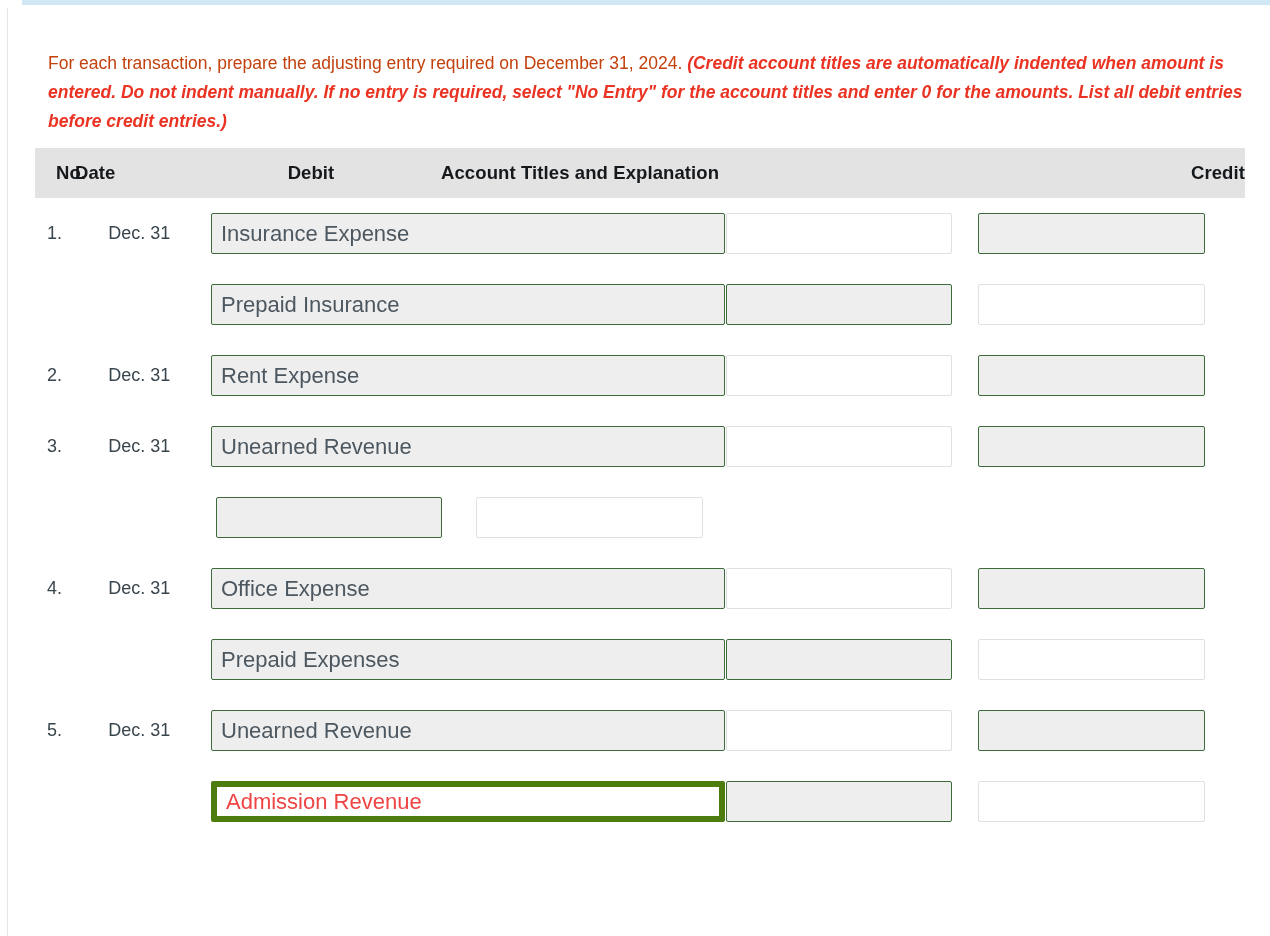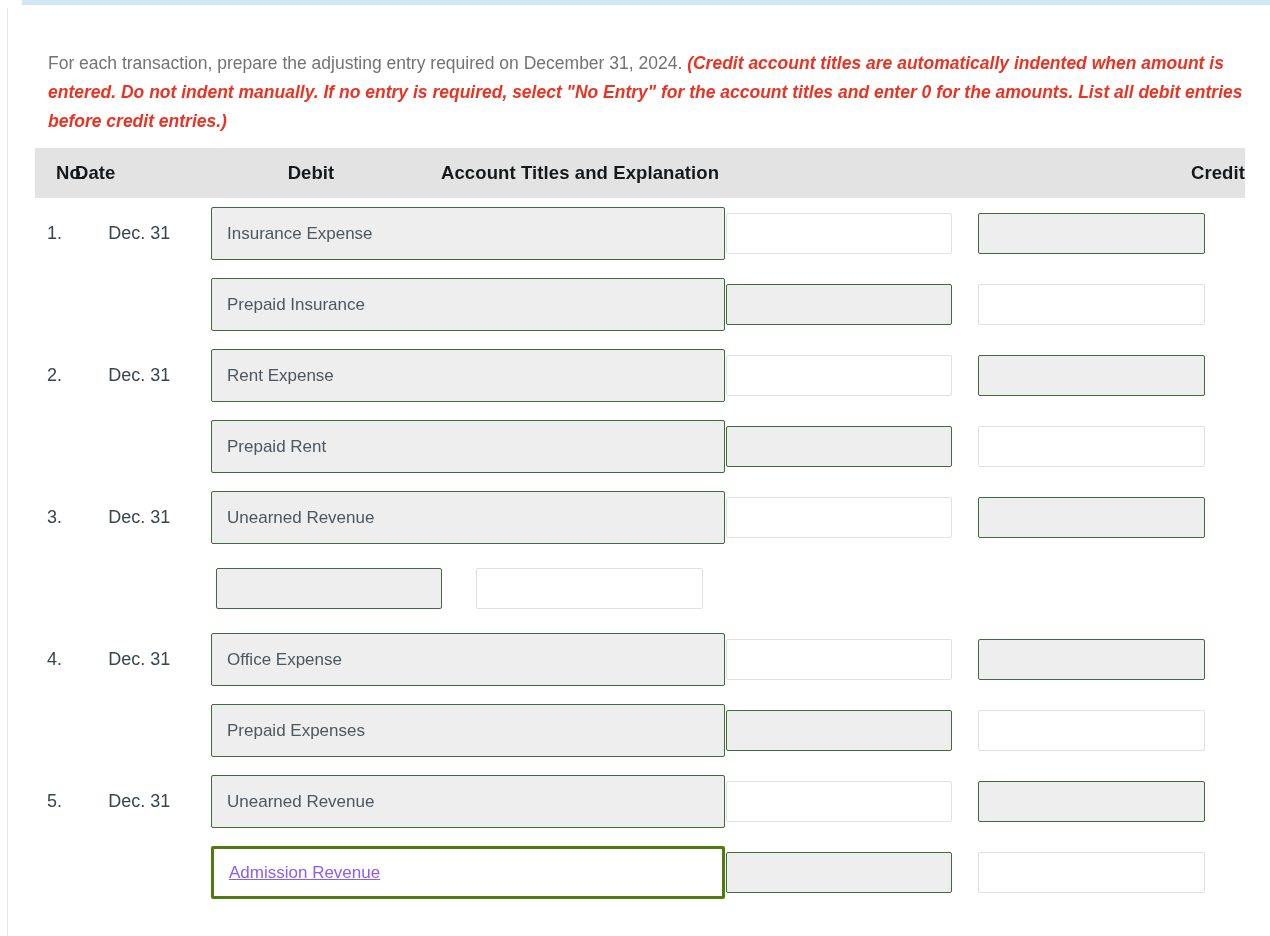--- a/index.html
+++ b/index.html
@@ -49,21 +49,21 @@
     left: 48px;
     top: 31px;
     width: 1200px;
     font-size: 17.5px;
     line-height: 29px;
     color: #34434c;
     font-weight: 400;
   }
   .instructions .lead {
     font-weight: 400;
-    color: #737373;
+    color: #c2410c;
     text-align: center;
   }
   .instructions .note {
     color: #ea3323;
     font-style: italic;
     font-weight: 700;
   }
 
   
   .journal-table {
@@ -110,36 +110,35 @@
   .cell-no   { width: 40px;  padding-left: 12px; box-sizing: border-box; }
   .cell-date { width: 106px; box-sizing: border-box; margin-left: 34px; }
 
   .cell-account { width: 528px; box-sizing: border-box; }
   .cell-debit   { width: 260px; box-sizing: border-box; }
   .cell-credit  { width: 276px; box-sizing: border-box; }
 
   
   .acct-box {
     width: 514px;
-    height: 53px;
+    height: 41px;
     box-sizing: border-box;
     border: 1px solid #3d6b3c;
     background: #eeeeee;
     border-radius: 2px;
     display: flex;
     align-items: center;
-    padding-left: 15px;
-    font-size: 17px;
+    padding-left: 9px;
+    font-size: 22px;
     color: #4c5760;
   }
   .acct-box.plain {
-    border: 3px solid #4d7c0f;
+    border: 6px solid #4d7c0f;
     background: #ffffff;
-    color: #8b5cf6;
-    text-decoration: underline;
+    color: #ef4444;
   }
 
   
   .amt-box {
     height: 41px;
     box-sizing: border-box;
     border-radius: 2px;
   }
   .amt-box.enabled {
     border: 1px solid #3d6b3c;
@@ -211,105 +210,92 @@
             <div class="cell-account">
               <div class="acct-box">Rent Expense</div>
             </div>
             <div class="cell-debit">
               <div class="amt-box disabled"></div>
             </div>
             <div class="cell-credit">
               <div class="amt-box enabled"></div>
             </div>
           </div>
+        </div>
+        <div class="txn-group">
+          <div class="entry-line">
+            <div class="cell-no">3.</div>
+            <div class="cell-date">Dec. 31</div>
+            <div class="cell-account">
+              <div class="acct-box">Unearned Revenue</div>
+            </div>
+            <div class="cell-debit">
+              <div class="amt-box disabled"></div>
+            </div>
+            <div class="cell-credit">
+              <div class="amt-box enabled"></div>
+            </div>
+          </div>
           <div class="entry-line">
             <div class="cell-no"></div>
             <div class="cell-date"></div>
-            <div class="cell-account">
-              <div class="acct-box">Prepaid Rent</div>
-            </div>
-            <div class="cell-debit">
-              <div class="amt-box enabled"></div>
-            </div>
-            <div class="cell-credit">
-              <div class="amt-box disabled"></div>
-            </div>
-          </div>
-        </div>
-        <div class="txn-group">
-          <div class="entry-line">
-            <div class="cell-no">3.</div>
-            <div class="cell-date">Dec. 31</div>
-            <div class="cell-account">
-              <div class="acct-box">Unearned Revenue</div>
+            <div class="cell-debit">
+              <div class="amt-box enabled"></div>
+            </div>
+            <div class="cell-credit">
+              <div class="amt-box disabled"></div>
+            </div>
+          </div>
+        </div>
+        <div class="txn-group">
+          <div class="entry-line">
+            <div class="cell-no">4.</div>
+            <div class="cell-date">Dec. 31</div>
+            <div class="cell-account">
+              <div class="acct-box">Office Expense</div>
             </div>
             <div class="cell-debit">
               <div class="amt-box disabled"></div>
             </div>
             <div class="cell-credit">
               <div class="amt-box enabled"></div>
             </div>
           </div>
           <div class="entry-line">
             <div class="cell-no"></div>
             <div class="cell-date"></div>
-            <div class="cell-debit">
-              <div class="amt-box enabled"></div>
-            </div>
-            <div class="cell-credit">
-              <div class="amt-box disabled"></div>
-            </div>
-          </div>
-        </div>
-        <div class="txn-group">
-          <div class="entry-line">
-            <div class="cell-no">4.</div>
-            <div class="cell-date">Dec. 31</div>
-            <div class="cell-account">
-              <div class="acct-box">Office Expense</div>
+            <div class="cell-account">
+              <div class="acct-box">Prepaid Expenses</div>
+            </div>
+            <div class="cell-debit">
+              <div class="amt-box enabled"></div>
+            </div>
+            <div class="cell-credit">
+              <div class="amt-box disabled"></div>
+            </div>
+          </div>
+        </div>
+        <div class="txn-group">
+          <div class="entry-line">
+            <div class="cell-no">5.</div>
+            <div class="cell-date">Dec. 31</div>
+            <div class="cell-account">
+              <div class="acct-box">Unearned Revenue</div>
             </div>
             <div class="cell-debit">
               <div class="amt-box disabled"></div>
             </div>
             <div class="cell-credit">
               <div class="amt-box enabled"></div>
             </div>
           </div>
           <div class="entry-line">
             <div class="cell-no"></div>
             <div class="cell-date"></div>
             <div class="cell-account">
-              <div class="acct-box">Prepaid Expenses</div>
-            </div>
-            <div class="cell-debit">
-              <div class="amt-box enabled"></div>
-            </div>
-            <div class="cell-credit">
-              <div class="amt-box disabled"></div>
-            </div>
-          </div>
-        </div>
-        <div class="txn-group">
-          <div class="entry-line">
-            <div class="cell-no">5.</div>
-            <div class="cell-date">Dec. 31</div>
-            <div class="cell-account">
-              <div class="acct-box">Unearned Revenue</div>
-            </div>
-            <div class="cell-debit">
-              <div class="amt-box disabled"></div>
-            </div>
-            <div class="cell-credit">
-              <div class="amt-box enabled"></div>
-            </div>
-          </div>
-          <div class="entry-line">
-            <div class="cell-no"></div>
-            <div class="cell-date"></div>
-            <div class="cell-account">
               <div class="acct-box plain">Admission Revenue</div>
             </div>
             <div class="cell-debit">
               <div class="amt-box enabled"></div>
             </div>
             <div class="cell-credit">
               <div class="amt-box disabled"></div>
             </div>
           </div>
         </div>

